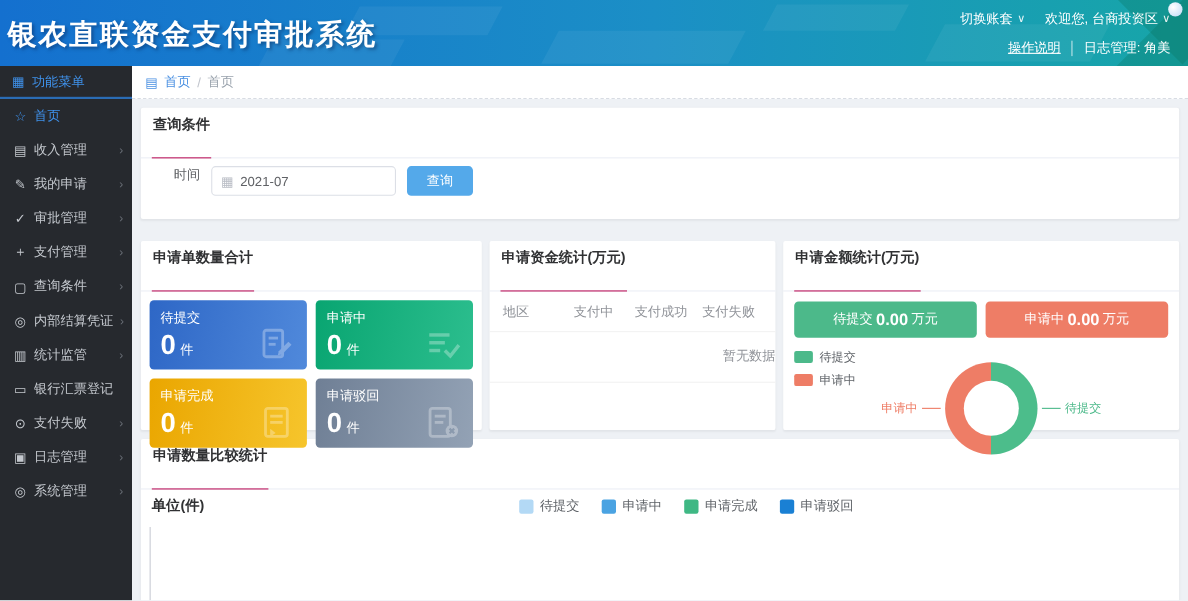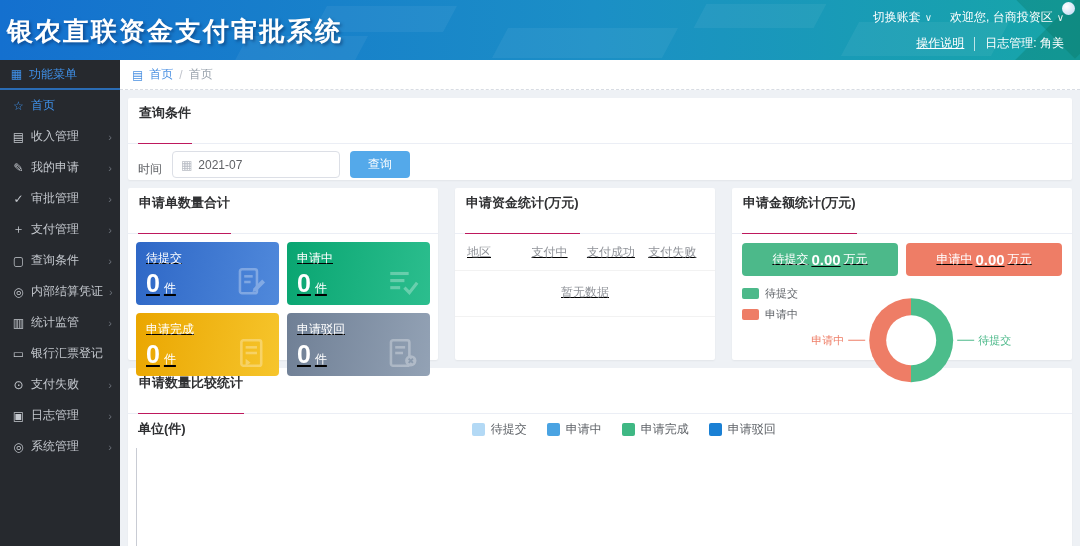--- a/index.html
+++ b/index.html
@@ -48,50 +48,50 @@
   .bc-home { color:#4a90e2; cursor:pointer; }
   .bc-sep { color:#c0c4cc; }
   .bc-current { color:#9aa3ad; }
   .content { flex:1; padding:8px; overflow:hidden; }
 
   .card { background:#fff; border-radius:2px; box-shadow:0 1px 2px rgba(0,0,0,0.05); }
   .panel-title { padding:6px 10px 0; border-bottom:1px solid #ebeef5; font-size:13px; font-weight:bold; color:#303133; }
   .panel-title span { display:inline-block; padding:0 1px 21px; border-bottom:1px solid #be185d; margin-bottom:-1px; }
 
   
-  .query-row { padding:7px 10px 2px; display:flex; align-items:flex-end; gap:10px; }
+  .query-row { padding:7px 10px 21px; display:flex; align-items:flex-start; gap:10px;margin-left:20px; }
   .q-label { font-size:12px; color:#606266; }
   .date-input { width:168px; height:27px; border:1px solid #dcdfe6; border-radius:4px; display:flex; align-items:center; padding:0 8px; gap:6px; background:#fff; }
   .cal-ico { color:#b8bcc4; font-size:12px; }
   .date-input input { border:none; outline:none; width:100%; font-size:12px; color:#606266; font-family:inherit; }
   .search-btn { height:27px; padding:0 18px; background:#54a9ea; border:none; border-radius:4px; color:#fff; font-size:12px; cursor:pointer; font-family:inherit; }
 
   
-  .panels-row { display:flex; gap:17px; margin-top:8px;text-decoration:underline; }
+  .panels-row { display:flex; gap:7px; margin-top:20px; }
   .panels-row .card { height:172px; }
   .count-panel { width:310px; flex-shrink:0; }
   .funds-panel { width:260px; flex-shrink:0; }
   .amount-panel { flex:1; min-width:0; }
 
   .cards-grid { padding:8px; display:grid; grid-template-columns:1fr 1fr; gap:8px; }
   .stat-card { height:63px; border-radius:4px; padding:8px 10px 6px; color:#fff; position:relative; overflow:hidden; cursor:pointer; }
   .sc-blue   { background:linear-gradient(100deg,#2e67c6,#5089db); }
   .sc-green  { background:linear-gradient(100deg,#09a571,#2cbe8e); }
   .sc-yellow { background:linear-gradient(100deg,#eaa600,#f6c52c); }
   .sc-gray   { background:linear-gradient(100deg,#6f7f95,#93a2b5); }
   .sc-label { font-size:12px; margin-bottom:4px; }
   .sc-value { font-size:25px; font-weight:bold; line-height:1; }
   .sc-unit { font-size:12px; font-weight:normal; margin-left:4px; }
   .sc-icon { position:absolute; right:10px; bottom:6px; opacity:.3; color:#fff; }
 
   
   .ft-head { display:flex; padding:10px 12px 9px; font-size:12px; color:#909399; border-bottom:1px solid #f2f2f2; }
   .ft-c1 { width:22%; text-align:left; }
   .ft-c2,.ft-c3,.ft-c4 { width:26%; text-align:center; }
-  .ft-empty { text-align:center; padding:13px 0 15px; font-size:12px; color:#909399; border-bottom:1px solid #f2f2f2; }
+  .ft-empty { text-align:right; padding:13px 0 15px; font-size:12px; color:#909399; border-bottom:1px solid #f2f2f2; }
 
   
   .badges { display:flex; gap:8px; padding:9px 10px 6px; }
   .badge { flex:1; height:33px; border-radius:4px; display:flex; align-items:center; justify-content:center; color:#fff; font-size:12px; }
   .badge-green { background:#4cb98a; }
   .badge-red { background:#ee7d66; }
   .badge b { font-size:15px; margin:0 3px; }
   .donut-zone { position:relative; height:104px; }
   .pie-legend { position:absolute; left:10px; top:4px; }
   .lg-item { display:flex; align-items:center; gap:6px; margin-bottom:6px; font-size:11px; color:#5f6368; cursor:pointer; }

